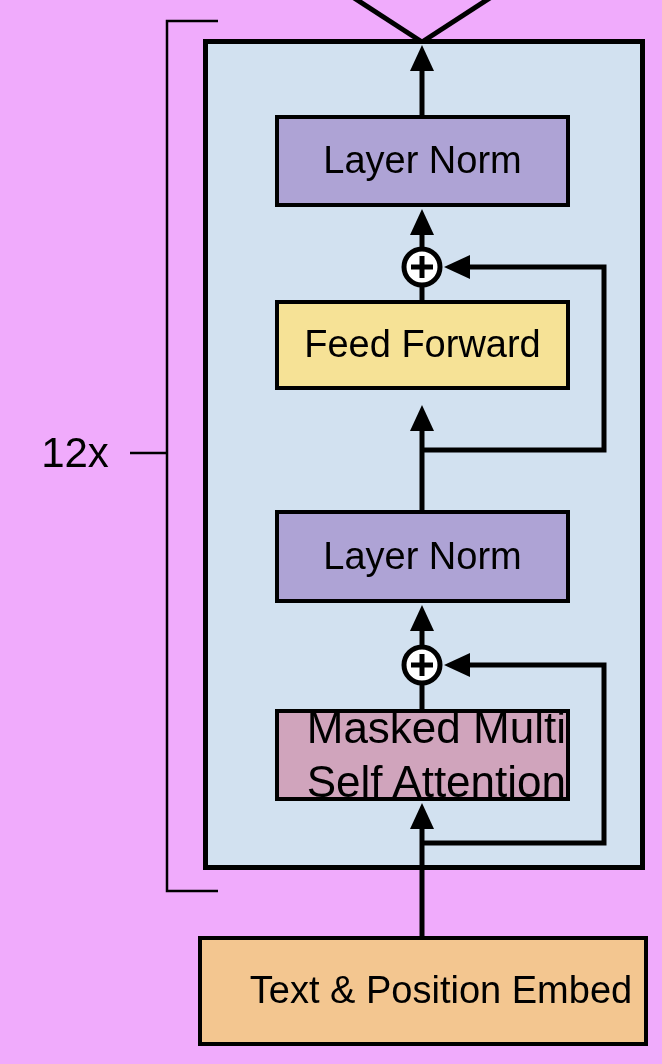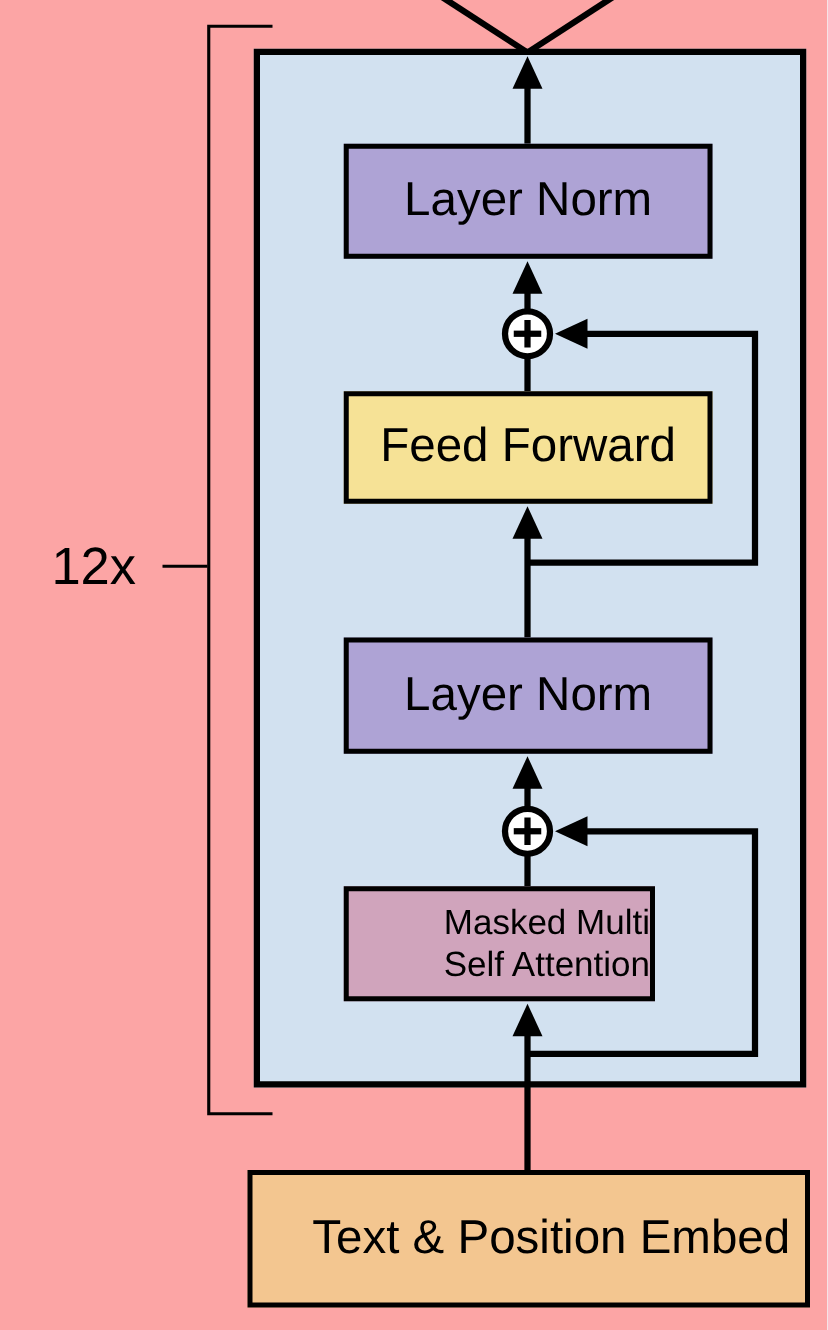--- a/index.html
+++ b/index.html
@@ -1,20 +1,20 @@
 <!DOCTYPE html>
 <html><head>
 <meta charset="utf-8">
 <style>
   html, body { margin: 0; padding: 0; background: #ffffff; }
   .canvas {
     position: relative;
     width: 662px;
     height: 1064px;
-    background: #fca5a5;
+    background: #f0abfc;
     overflow: hidden;
     font-family: "Liberation Sans", sans-serif;
     color: #000;
   }
   .container-box {
     position: absolute;
     left: 203px; top: 39px;
     width: 442px; height: 831px;
     box-sizing: border-box;
     border: 5px solid #000;
@@ -29,24 +29,24 @@
     box-sizing: border-box;
     border: 4px solid #000;
     display: flex;
     align-items: center;
     justify-content: center;
     text-align: center;
     font-size: 38px;
     line-height: 1.2;
   }
   .node-ln1  { left: 275px; top: 115px; width: 295px; height: 92px; }
-  .node-ff   { left: 275px; top: 313px; width: 295px; height: 90px; }
+  .node-ff   { left: 275px; top: 300px; width: 295px; height: 90px; }
   .node-ln2  { left: 275px; top: 510px; width: 295px; height: 93px; }
-  .node-att  { left: 275px; top: 709px; width: 249px; height: 92px;
-               font-size: 28px; line-height: 1.22; white-space: pre-line; justify-content: flex-end; }
+  .node-att  { left: 275px; top: 709px; width: 295px; height: 92px;
+               font-size: 44px; line-height: 1.22; white-space: pre-line; justify-content: flex-end; }
   .node-embed{ left: 198px; top: 936px; width: 450px; height: 110px; padding-left: 36px; }
   .repeat-label {
     position: absolute;
     left: 36px; top: 430px;
     width: 78px; height: 46px;
     display: flex; align-items: center; justify-content: center;
     font-size: 42px;
   }
 </style>
 </head>

